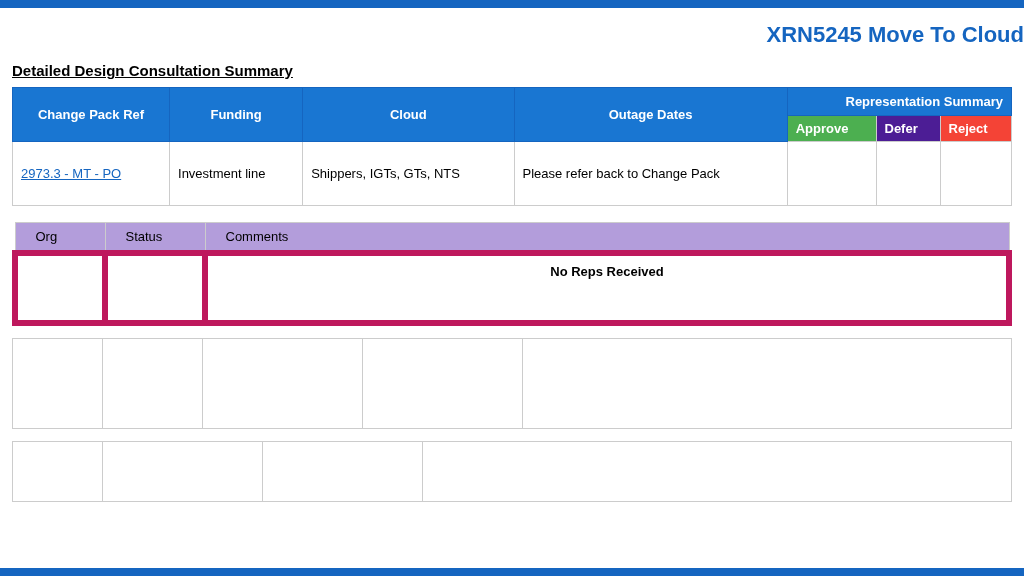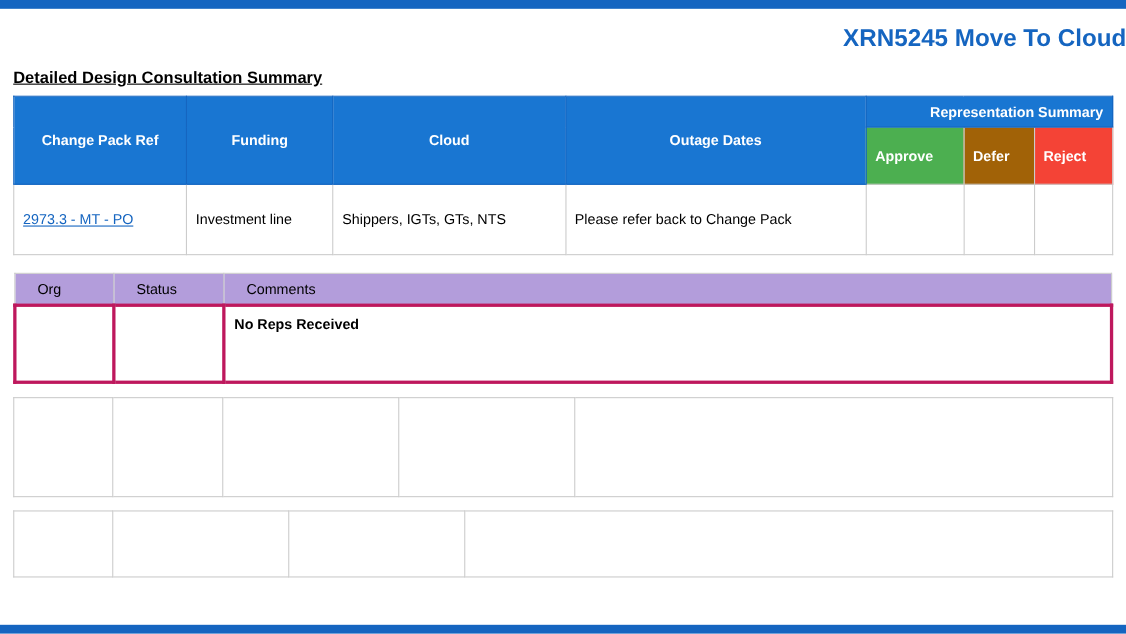--- a/index.html
+++ b/index.html
@@ -59,31 +59,31 @@
       border: 1px solid #1565c0;
     }
 
     .main-table .header-row-top th.rep-summary {
       background: #1976d2;
       text-align: right;
       border: 1px solid #1565c0;
     }
 
     .main-table .header-row-sub th {
-      padding: 18px 8px;
+      padding: 5px 8px;
       text-align: left;
       font-size: 13px;
       border: 1px solid #ccc;
     }
     .main-table .header-row-sub th.approve {
       background: #4caf50;
       color: #fff;
     }
     .main-table .header-row-sub th.defer {
-      background: #a16207;
+      background: #4c1d95;
       color: #fff;
     }
     .main-table .header-row-sub th.reject {
       background: #f44336;
       color: #fff;
     }
 
     .main-table td {
       padding: 24px 8px;
       border: 1px solid #ccc;
@@ -111,23 +111,24 @@
       color: #000;
       padding: 6px 20px;
       text-align: left;
       font-size: 13px;
       border: 1px solid #ccc;
       font-weight: normal;
     }
 
     .second-table td {
       padding: 8px;
-      border: 3px solid #be185d;
+      border: 6px solid #be185d;
       vertical-align: top;
       height: 70px;
+      text-align: center;
     }
 
     .second-table td.no-reps {
       font-weight: bold;
     }
 
     
     .extra-table-container {
       padding: 0 12px 12px 12px;
     }

